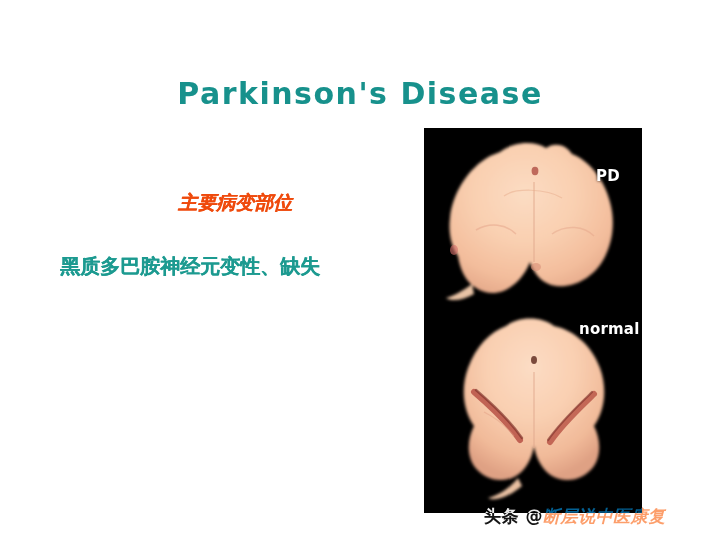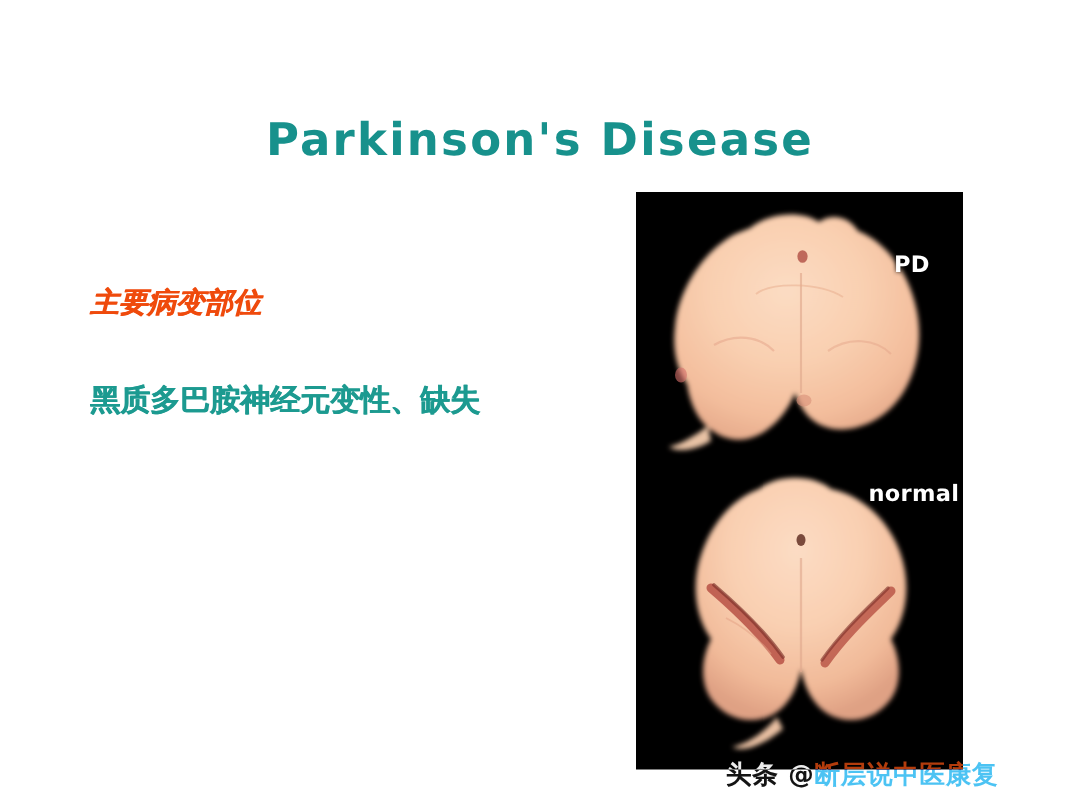--- a/index.html
+++ b/index.html
@@ -51,20 +51,21 @@
     font-size: 20px;
     line-height: 1.1;
     white-space: nowrap;
   }
   .text-line.heading {
     color: #ef4a0c;
     font-style: italic;
     font-size: 19px;
     margin-bottom: 42px;
     text-shadow: 0.5px 0 0 #ef4a0c;
+    text-align: center;
   }
   .text-line.point {
     color: #1c9a90;
     font-size: 20px;
     margin-bottom: 40px;
     text-shadow: 0.5px 0 0 #1c9a90;
   }
   .text-line.point:last-child { margin-bottom: 0; margin-top: 40px; }
 
   
@@ -107,21 +108,22 @@
     font-size: 17px;
     font-weight: bold;
     color: #ffffff;
     letter-spacing: 0.5px;
     white-space: nowrap;
     z-index: 20;
     opacity: 0.92;
     mix-blend-mode: difference;
   }
   .watermark .wm-tail {
-    color: #c2410c;
+    color: #0369a1;
+    font-style: italic;
   }
 </style>
 </head>
 <body>
 
 <div class="slide">
 
   <div class="slide-title">Parkinson's  Disease</div>
 
   <div class="body-text">

